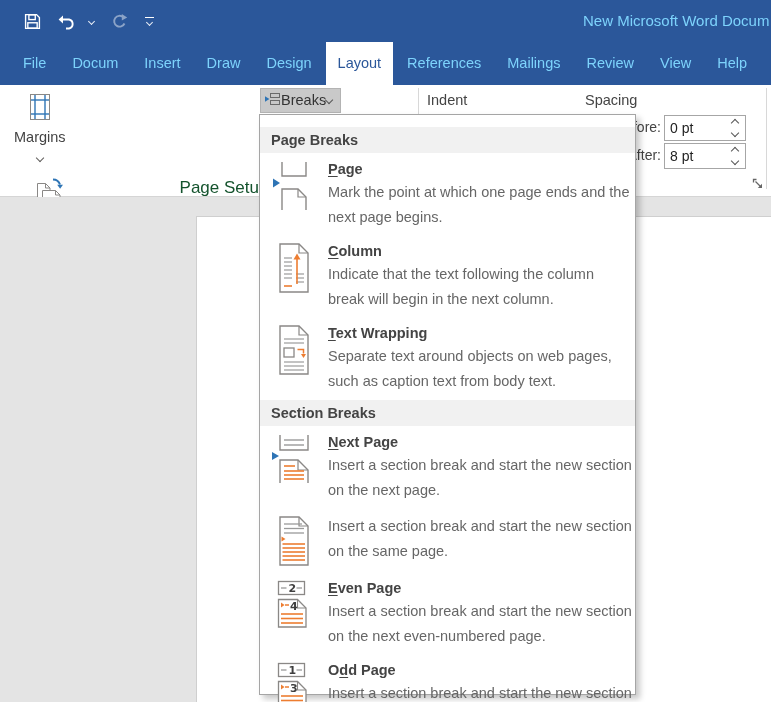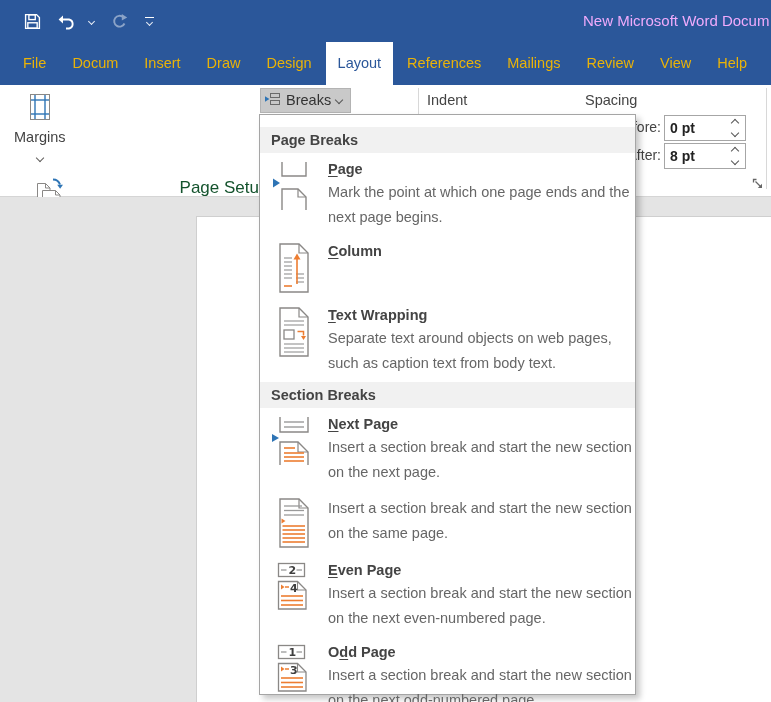--- a/index.html
+++ b/index.html
@@ -4,56 +4,56 @@
 <style>
   html,body{margin:0;padding:0;background:#555;}
   .app{position:relative;width:771px;height:702px;overflow:hidden;
        font-family:"Liberation Sans","DejaVu Sans",sans-serif;background:#fff;
        -webkit-font-smoothing:antialiased;}
 
   
   .titlebar{position:absolute;left:0;top:0;width:100%;height:42px;background:#2b579a;}
   .qat{position:absolute;left:24px;top:0;height:42px;display:flex;align-items:center;gap:17px;}
   .qat .qbtn{display:flex;align-items:center;justify-content:center;cursor:default;}
-  .doc-title{position:absolute;left:583px;top:0;height:42px;line-height:42px;color:#f0abfc;
+  .doc-title{position:absolute;left:583px;top:0;height:42px;line-height:42px;color:#7dd3fc;
              font-size:15px;white-space:nowrap;}
   .chev{display:inline-block;width:5px;height:5px;border-right:1.4px solid #555;
         border-bottom:1.4px solid #555;transform:rotate(45deg);}
   .chev.white{border-color:#e8edf5;width:4px;height:4px;}
   .chev.up{transform:rotate(-135deg);}
   .qat-custom{display:flex;flex-direction:column;align-items:center;gap:2px;}
   .qat-custom .bar{width:9px;border-top:1.6px solid #fff;}
 
   
   .tabrow{position:absolute;left:0;top:42px;width:100%;height:43px;background:#2b579a;
           display:flex;align-items:stretch;padding-left:10px;box-sizing:border-box;}
-  .tab{color:#eab308;font-size:14.5px;line-height:43px;padding:0 12px;margin:0 1px;cursor:pointer;}
+  .tab{color:#7dd3fc;font-size:14.5px;line-height:43px;padding:0 12px;margin:0 1px;cursor:pointer;}
   .tab.active{background:#fff;color:#2b579a;}
 
   
   .ribbon{position:absolute;left:0;top:85px;width:100%;height:112px;background:#fff;
           border-bottom:1px solid #d5d5d5;box-sizing:border-box;}
   .bigbtns{position:absolute;left:8px;top:3px;display:flex;align-items:flex-start;flex-direction:column;}
   .bigbtn{display:flex;flex-direction:column;align-items:center;padding:3px 6px 0 6px;height:82px;cursor:pointer;}
   .bicon{height:34px;display:flex;align-items:flex-start;margin-bottom:4px;}
   .blabel{font-size:14.5px;color:#444;line-height:17px;}
   .bigbtn .chev{margin-top:9px;border-color:#605e5c;}
   .grouplabel{position:absolute;left:17px;top:93px;width:414px;text-align:center;
               font-size:17px;color:#14532d;}
   .vsep{position:absolute;top:3px;bottom:7px;width:1px;background:#d8d8d8;}
   .breaksbtn{position:absolute;left:260px;top:3px;height:25px;background:#c9c9c9;
              border:1px solid #b3b3b3;box-sizing:border-box;display:flex;align-items:center;
-             gap:5px;padding:0 8px 0 4px;cursor:pointer;text-align:right;}
+             padding:0 8px 0 4px;cursor:pointer;text-align:right;}
   .breaksbtn .blabel{font-size:14.5px;color:#333;}
   .rlabel{position:absolute;font-size:14.5px;color:#444;top:7px;}
   .spinrow{position:absolute;height:26px;}
   .spinlabel{position:absolute;right:110px;top:4px;font-size:14px;color:#444;white-space:nowrap;}
   .spinbox{position:absolute;left:664px;width:82px;height:26px;border:1px solid #a6a6a6;
            box-sizing:border-box;background:#fff;font-size:14px;color:#222;
-           display:flex;align-items:center;padding-left:5px;font-weight:bold;}
+           display:flex;align-items:center;padding-left:5px;}
   .spinbtns{position:absolute;right:4px;top:0;height:24px;display:flex;flex-direction:column;
             justify-content:center;gap:4px;align-items:center;width:12px;cursor:pointer;}
   .launcher{position:absolute;left:752px;top:92px;width:13px;height:13px;cursor:pointer;}
 
   
   .docarea{position:absolute;left:0;top:197px;width:100%;height:505px;background:#e4e4e4;}
   .docpage{position:absolute;left:196px;top:19px;right:0;bottom:0;background:#fff;
            border-left:1px solid #cfcfcf;border-top:1px solid #cfcfcf;}
 
   
@@ -279,20 +279,21 @@
             </g>
             <g stroke="#ed7d31" stroke-width="1.6" fill="none">
               <path d="M12,44 H20"></path>
               <path d="M25,42 V17"></path>
             </g>
             <polygon points="21.5,17.5 25,11.5 28.5,17.5" fill="#ed7d31"></polygon>
           </svg>
         </span>
         <span class="mtext">
           <span class="mtitle"><u>C</u>olumn</span>
+          <span class="mdesc">Indicate that the text following the column break will begin in the next column.</span>
         </span>
       </div>
       <div class="mitem">
         <span class="micon">
           <svg width="44" height="52" viewBox="0 0 44 52">
             <path d="M8,2 H27 L36,11 V50 H8 Z" fill="#fff" stroke="#8a8886" stroke-width="1.4"></path>
             <path d="M27,2 V11 H36" fill="none" stroke="#8a8886" stroke-width="1.2"></path>
             <g stroke="#9a9a9a" stroke-width="1.2">
               <line x1="12" y1="15" x2="32" y2="15"></line>
               <line x1="12" y1="19" x2="32" y2="19"></line>

